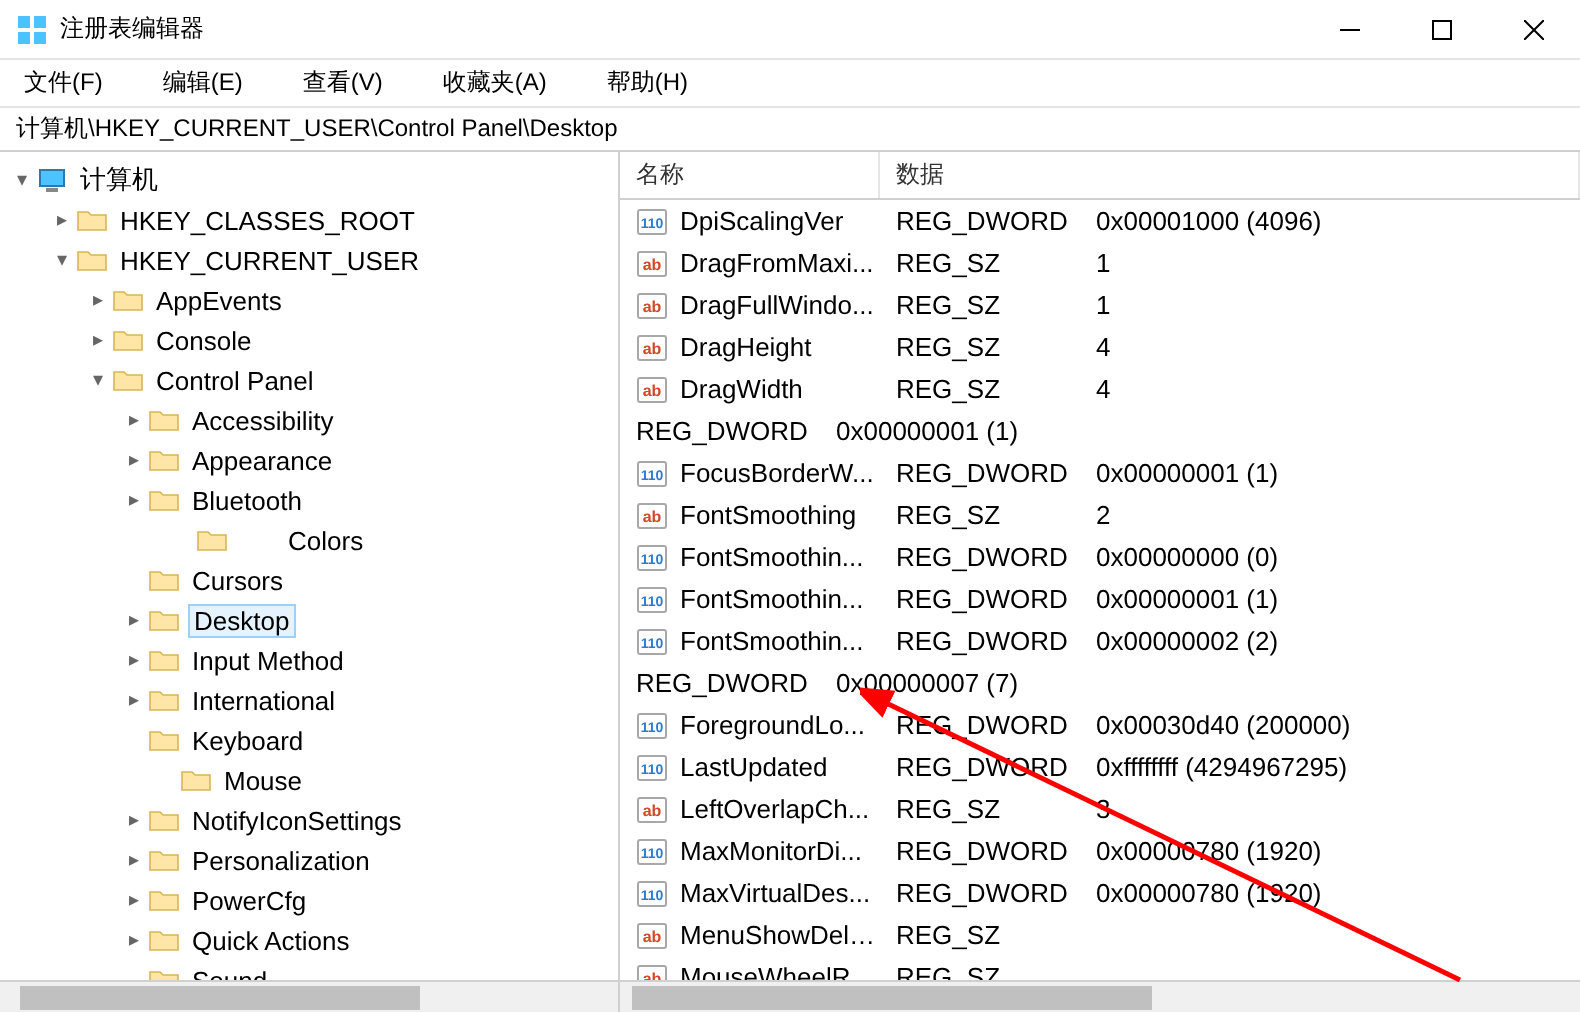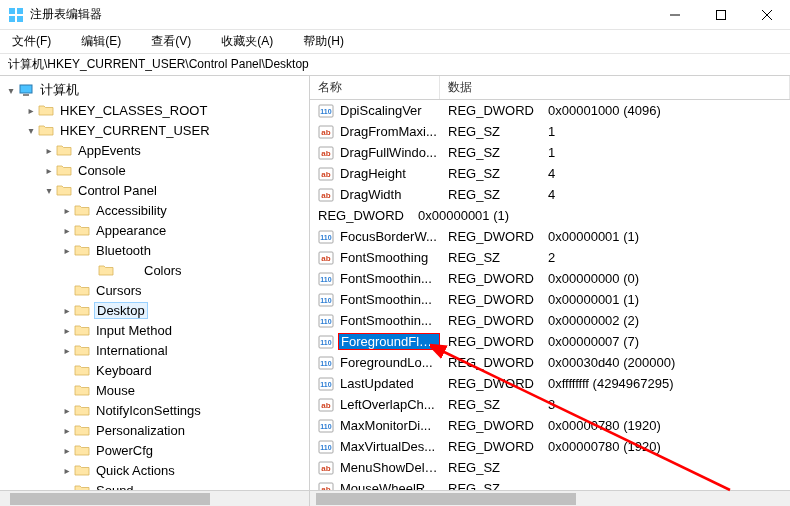--- a/index.html
+++ b/index.html
@@ -215,21 +215,21 @@
         </div>
         <div class="tree-row" style="padding-left: 60px;">
           <span class="twisty none"></span>
           <span class="foldicon">
             <svg width="16" height="14">
               <path d="M1 3 L6 3 L7.5 4.5 L15 4.5 L15 12 L1 12 Z" fill="#ffe6a6" stroke="#d9b45b" stroke-width="0.8"></path>
             </svg>
           </span>
           <span class="label-wrap">Keyboard</span>
         </div>
-        <div class="tree-row" style="padding-left: 60px;">
+        <div class="tree-row" style="padding-left: 60px; margin-left: 16px;">
           <span class="twisty none"></span>
           <span class="foldicon">
             <svg width="16" height="14">
               <path d="M1 3 L6 3 L7.5 4.5 L15 4.5 L15 12 L1 12 Z" fill="#ffe6a6" stroke="#d9b45b" stroke-width="0.8"></path>
             </svg>
           </span>
           <span class="label-wrap">Mouse</span>
         </div>
         <div class="tree-row" style="padding-left: 60px;">
           <span class="twisty">▸</span>
@@ -416,29 +416,20 @@
                 <rect x="1" y="1" width="14" height="12" rx="1" fill="#fff" stroke="#a8a8a8"></rect>
                 <text x="8" y="10" text-anchor="middle" font-size="7" fill="#2b7cd3" font-weight="bold">110</text>
               </svg>
             </span>
             <span class="namewrap">FontSmoothin...</span>
           </div>
           <div class="cell type">REG_DWORD</div>
           <div class="cell data">0x00000002 (2)</div>
         </div>
         <div class="list-row selected">
-          <div class="cell name">
-            <span class="regicon">
-              <svg width="16" height="14">
-                <rect x="1" y="1" width="14" height="12" rx="1" fill="#fff" stroke="#a8a8a8"></rect>
-                <text x="8" y="10" text-anchor="middle" font-size="7" fill="#2b7cd3" font-weight="bold">110</text>
-              </svg>
-            </span>
-            <span class="namewrap">ForegroundFla...</span>
-          </div>
           <div class="cell type">REG_DWORD</div>
           <div class="cell data">0x00000007 (7)</div>
         </div>
         <div class="list-row">
           <div class="cell name">
             <span class="regicon">
               <svg width="16" height="14">
                 <rect x="1" y="1" width="14" height="12" rx="1" fill="#fff" stroke="#a8a8a8"></rect>
                 <text x="8" y="10" text-anchor="middle" font-size="7" fill="#2b7cd3" font-weight="bold">110</text>
               </svg>

